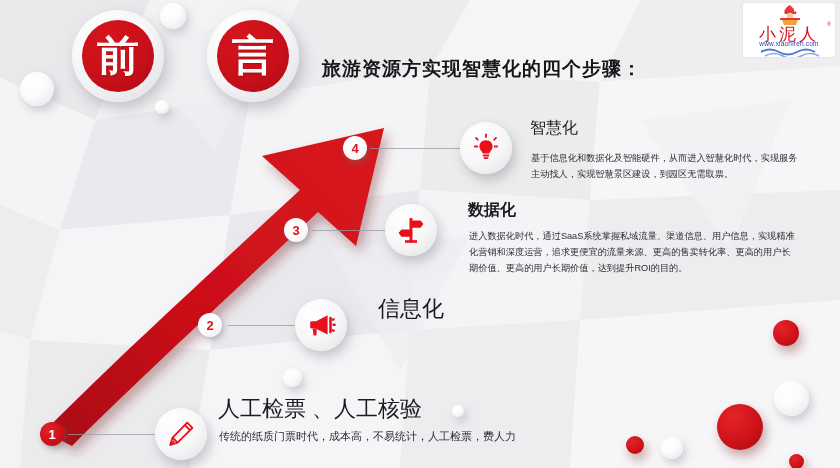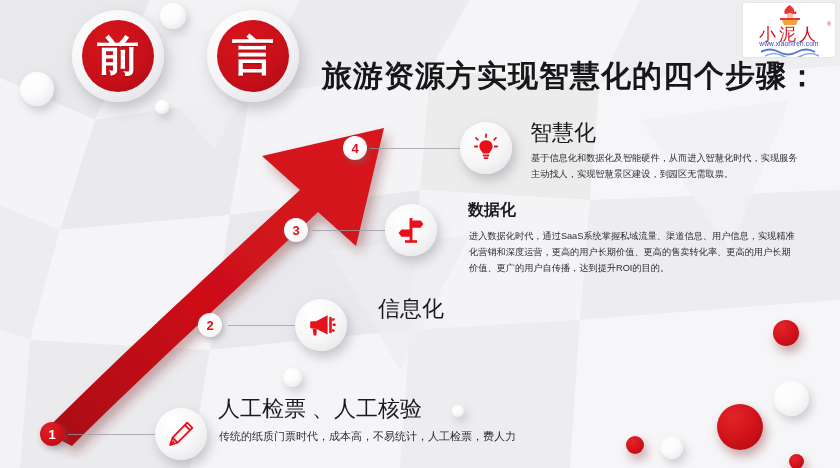--- a/index.html
+++ b/index.html
@@ -125,21 +125,21 @@
     <div class="inner" style="width:72px;height:72px;font-size:42px;">前</div>
   </div>
   <div class="badge" style="left:207px;top:10px;width:92px;height:92px;">
     <div class="inner" style="width:72px;height:72px;font-size:42px;">言</div>
   </div>
 
   <div class="sphere white" style="left:160px;top:3px;width:26px;height:26px;"></div>
   <div class="sphere white" style="left:155px;top:100px;width:14px;height:14px;"></div>
   <div class="sphere white" style="left:20px;top:72px;width:34px;height:34px;"></div>
 
-  <div class="slide-title" style="left:322px;top:56px;font-size:30px;">旅游资源方实现智慧化的四个步骤：</div>
+  <div class="slide-title" style="left:322px;top:56px;font-size:19px;">旅游资源方实现智慧化的四个步骤：</div>
 
   <div class="logo">
     <svg style="position:absolute;left:34px;top:1px;" width="26" height="22" viewBox="0 0 26 22">
       <path d="M13 1 C15 4 18 4 17 8 C19 6 20 8 19 10 L8 10 C6 7 9 3 13 1Z" fill="#e8373b"></path>
       <circle cx="13" cy="12" r="3.2" fill="#f6c89a"></circle>
       <path d="M5 16 L21 16 L19 21 L7 21 Z" fill="#f0a23c"></path>
       <path d="M3 14 L23 14 L23 16 L3 16 Z" fill="#e8373b"></path>
     </svg>
     <div class="lg-text">小泥人</div>
     <div class="lg-reg">®</div>
@@ -166,35 +166,35 @@
       <path d="M15 7.2c-4 0-6.6 2.9-6.6 6.3 0 2.3 1.2 3.7 2.3 5 .6.7.9 1.2.9 1.9h6.8c0-.7.3-1.2.9-1.9 1.1-1.3 2.3-2.7 2.3-5 0-3.4-2.6-6.3-6.6-6.3z" fill="#e8111b"></path>
       <rect x="11.8" y="21.6" width="6.4" height="1.8" rx=".7" fill="#e8111b"></rect>
       <rect x="12.6" y="24.3" width="4.8" height="1.7" rx=".8" fill="#e8111b"></rect>
       <rect x="14.1" y="0.6" width="1.8" height="4.4" rx=".9" fill="#e8111b"></rect>
       <rect x="3.0" y="12.6" width="4.2" height="1.8" rx=".9" fill="#e8111b"></rect>
       <rect x="22.8" y="12.6" width="4.2" height="1.8" rx=".9" fill="#e8111b"></rect>
       <rect x="5.0" y="3.6" width="1.8" height="4.4" rx=".9" fill="#e8111b" transform="rotate(-42 5.9 5.8)"></rect>
       <rect x="23.2" y="3.6" width="1.8" height="4.4" rx=".9" fill="#e8111b" transform="rotate(42 24.1 5.8)"></rect>
     </svg>
   </div>
-  <div class="step-head" style="left:530px;top:118px;font-size:22px;">智慧化</div>
+  <div class="step-head" style="left:530px;top:118px;font-size:16px;">智慧化</div>
   <div class="step-body" style="left:531px;top:150px;width:270px;font-size:9.2px;">基于信息化和数据化及智能硬件，从而进入智慧化时代，实现服务主动找人，实现智慧景区建设，到园区无需取票。</div>
 
   <div class="leader" style="left:312px;top:230px;width:74px;"></div>
   <div class="num hollow" style="left:284px;top:218px;">3</div>
   <div class="icon-circle" style="left:385px;top:204px;">
     <svg width="28" height="28" viewBox="0 0 28 28">
       <rect x="12.6" y="2" width="2.8" height="24" fill="#e8111b"></rect>
       <path d="M12.8 4.4 H23.6 L26.4 8.1 L23.6 11.8 H12.8 Z" fill="#e8111b"></path>
       <path d="M15.2 13.4 H4.4 L1.6 17.1 L4.4 20.8 H15.2 Z" fill="#e8111b"></path>
       <rect x="8" y="24.2" width="12" height="2.6" fill="#e8111b"></rect>
     </svg>
   </div>
   <div class="step-head" style="left:468px;top:200px;font-size:16px;font-weight:bold;">数据化</div>
-  <div class="step-body" style="left:469px;top:228px;width:330px;font-size:9.2px;">进入数据化时代，通过SaaS系统掌握私域流量、渠道信息、用户信息，实现精准化营销和深度运营，更高的用户长期价值、更高的售卖转化率、更高的用户长期价值、更广的用户自传播，达到提升ROI的目的。</div>
+  <div class="step-body" style="left:469px;top:228px;width:330px;font-size:9.2px;">进入数据化时代，通过SaaS系统掌握私域流量、渠道信息、用户信息，实现精准化营销和深度运营，追求更便宜的流量来源、更高的售卖转化率、更高的用户长期价值、更高的用户长期价值，达到提升ROI的目的。</div>
 
   <div class="leader" style="left:228px;top:325px;width:68px;"></div>
   <div class="num hollow" style="left:198px;top:313px;">2</div>
   <div class="icon-circle" style="left:295px;top:299px;">
     <svg width="30" height="26" viewBox="0 0 30 26">
       <path d="M21.6 3.2 L9.6 9.4 L9.6 16.4 L21.6 22.6 Z" fill="#e8111b"></path>
       <rect x="4.2" y="9.2" width="6.2" height="7.4" rx="1.4" fill="#e8111b"></rect>
       <path d="M6.6 16.4 L10.8 16.4 L10.4 23.4 L7.6 23.4 Z" fill="#e8111b"></path>
       <rect x="23.2" y="4.8" width="2.6" height="16.4" rx="1.2" fill="#e8111b"></rect>
       <rect x="26.4" y="11.6" width="3.4" height="2.4" rx="1.1" fill="#e8111b"></rect>

